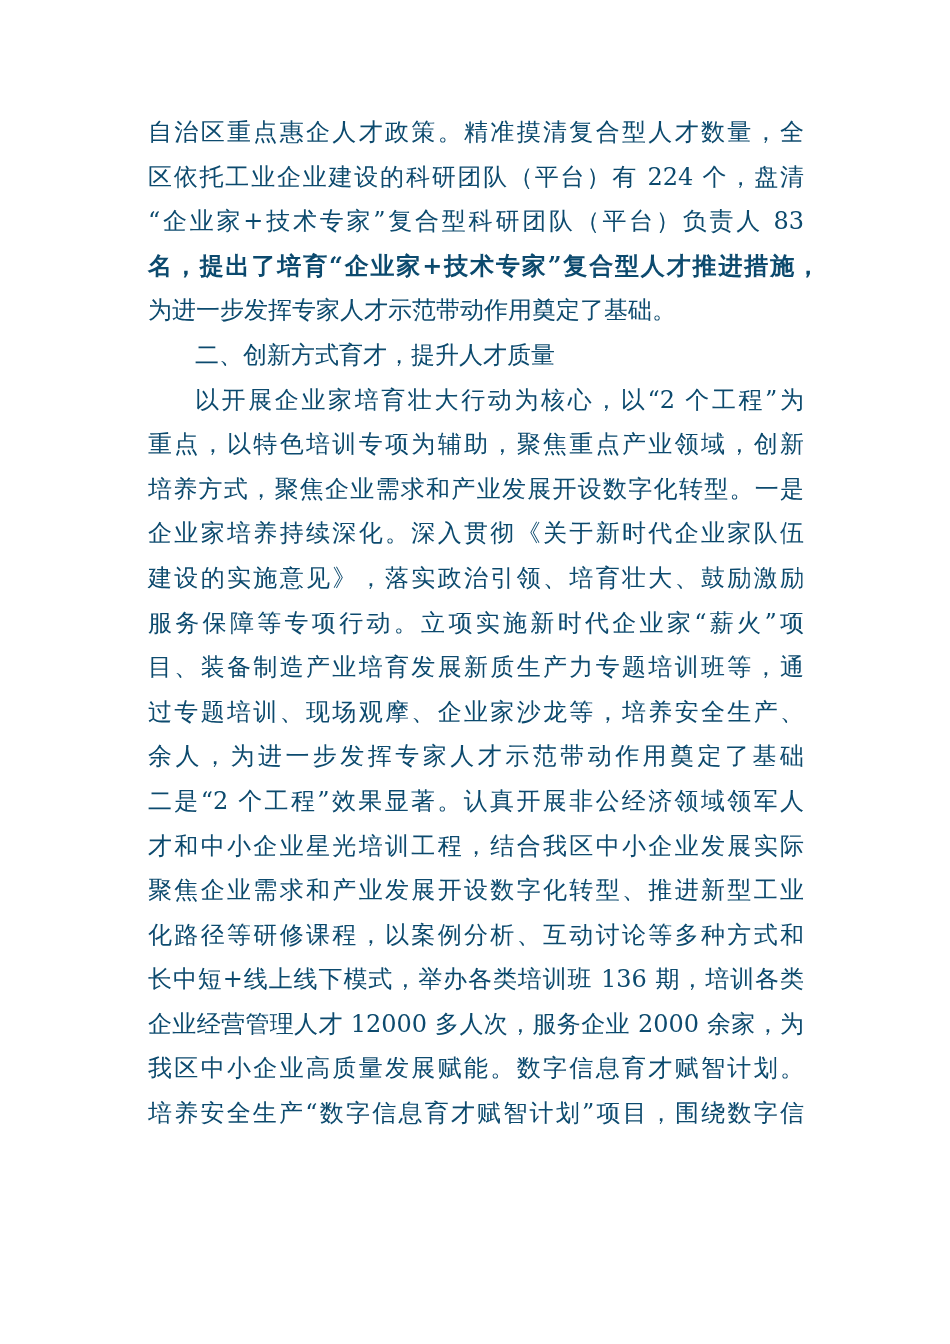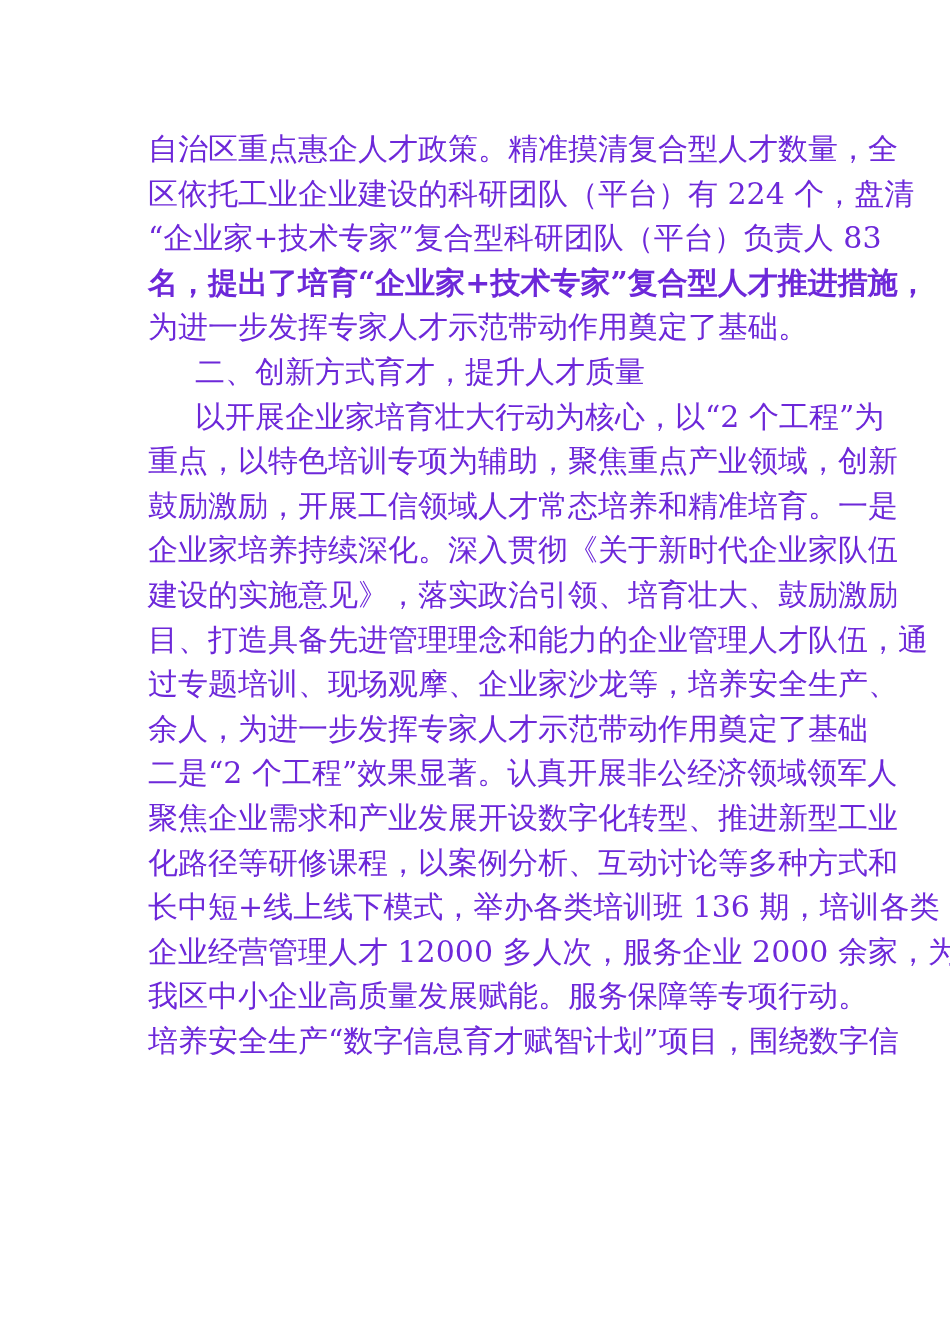--- a/index.html
+++ b/index.html
@@ -1,24 +1,24 @@
 <!DOCTYPE html>
 <html><head>
 <meta charset="utf-8">
 <style>
   html, body { margin: 0; padding: 0; background: #ffffff; }
   body { width: 950px; height: 1344px; position: relative; overflow: hidden; }
   .page {
     position: absolute;
     left: 148px;
-    top: 127px;
+    top: 110px;
     width: 656px;
     font-family: "DejaVu Serif", "Liberation Serif", serif;
-    color: #6d28d9;
-    font-size: 30px;
+    color: #0c4a6e;
+    font-size: 24px;
   }
   .line {
     height: 44.6px;
     line-height: 44.6px;
     white-space: nowrap;
     text-align: justify;
     text-align-last: justify;
     letter-spacing: 0;
   }
   .line.last { text-align-last: left; }
@@ -41,27 +41,29 @@
     <div class="line">“企业家+技术专家”复合型科研团队（平台）负责人 83</div>
     <div class="line overflow">名，提出了培育“企业家+技术专家”复合型人才推进措施，</div>
     <div class="line last">为进一步发挥专家人才示范带动作用奠定了基础。</div>
   </div>
 
   <div class="line heading">二、创新方式育才，提升人才质量</div>
 
   <div class="paragraph">
     <div class="line indent">以开展企业家培育壮大行动为核心，以“2 个工程”为</div>
     <div class="line">重点，以特色培训专项为辅助，聚焦重点产业领域，创新</div>
-    <div class="line">鼓励激励，开展工信领域人才常态培养和精准培育。一是</div>
+    <div class="line">培养方式，聚焦企业需求和产业发展开设数字化转型。一是</div>
     <div class="line">企业家培养持续深化。深入贯彻《关于新时代企业家队伍</div>
     <div class="line">建设的实施意见》，落实政治引领、培育壮大、鼓励激励</div>
-    <div class="line">目、打造具备先进管理理念和能力的企业管理人才队伍，通</div>
+    <div class="line">服务保障等专项行动。立项实施新时代企业家“薪火”项</div>
+    <div class="line">目、装备制造产业培育发展新质生产力专题培训班等，通</div>
     <div class="line">过专题培训、现场观摩、企业家沙龙等，培养安全生产、</div>
     <div class="line">余人，为进一步发挥专家人才示范带动作用奠定了基础</div>
     <div class="line">二是“2 个工程”效果显著。认真开展非公经济领域领军人</div>
+    <div class="line">才和中小企业星光培训工程，结合我区中小企业发展实际</div>
     <div class="line">聚焦企业需求和产业发展开设数字化转型、推进新型工业</div>
     <div class="line">化路径等研修课程，以案例分析、互动讨论等多种方式和</div>
     <div class="line">长中短+线上线下模式，举办各类培训班 136 期，培训各类</div>
     <div class="line">企业经营管理人才 12000 多人次，服务企业 2000 余家，为</div>
-    <div class="line">我区中小企业高质量发展赋能。服务保障等专项行动。</div>
+    <div class="line">我区中小企业高质量发展赋能。数字信息育才赋智计划。</div>
     <div class="line">培养安全生产“数字信息育才赋智计划”项目，围绕数字信</div>
   </div>
 </div>
 
 </body></html>

